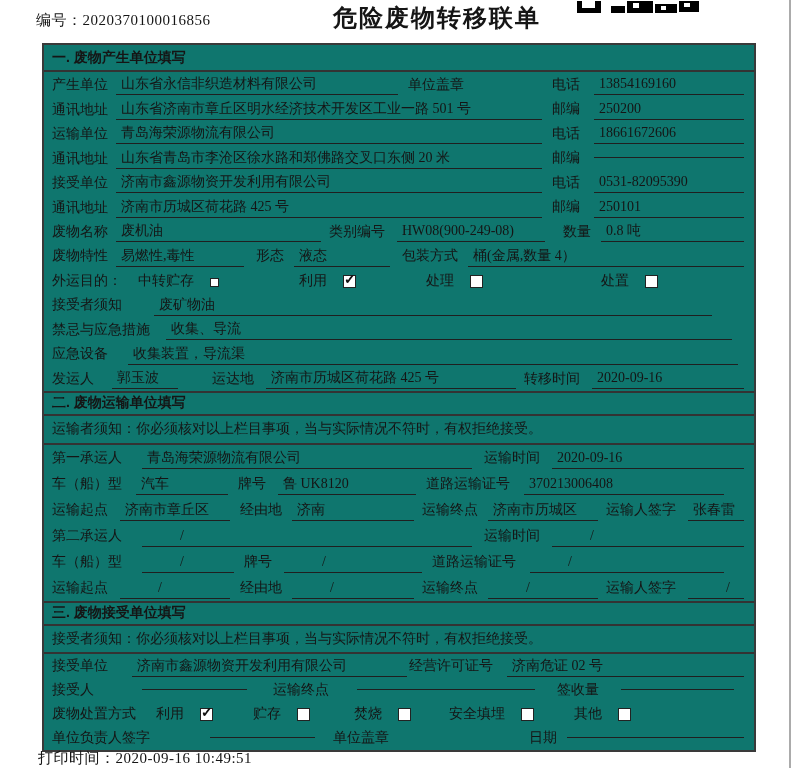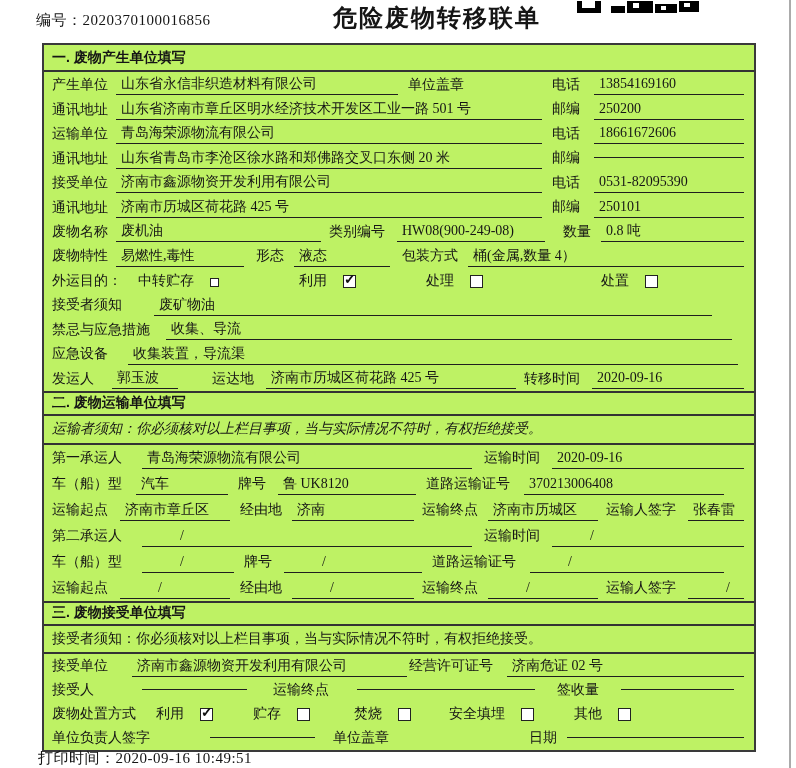--- a/index.html
+++ b/index.html
@@ -6,30 +6,30 @@
   html,body { width:796px; height:768px; background:#ffffff; overflow:hidden; }
   body { position:relative; font-family:"Liberation Serif","DejaVu Serif",serif; color:#151515; }
 
   .page-edge { position:absolute; top:0; bottom:0; left:789px; width:2px; background:#ababab; }
 
   .serial { position:absolute; left:36px; top:11px; font-size:15px; letter-spacing:.5px; }
   .doc-title { position:absolute; left:333px; top:2px; font-size:24px; font-weight:bold;
                font-family:"Liberation Sans","DejaVu Sans",sans-serif; letter-spacing:2px; }
   .stamp { position:absolute; left:577px; top:0; width:130px; height:13px; overflow:hidden; }
 
-  .form { position:absolute; left:42px; top:43px; width:714px; border:2px solid #3a3a3a; background:#bef264; }
+  .form { position:absolute; left:42px; top:43px; width:714px; border:2px solid #3a3a3a; background:#0f766e; }
 
   .sec-title { font-family:"Liberation Sans","DejaVu Sans",sans-serif; font-weight:bold;
                font-size:14px; padding:0 8px; border-bottom:2px solid #333; display:flex; align-items:center; }
   .st1 { height:27px; }
   .st2, .st3 { height:25px; border-top:2px solid #333; }
 
   .note-row { display:flex; align-items:center; padding:0 8px; font-size:14px;
               border-bottom:2px solid #333; white-space:nowrap; }
-  .n2 { height:29px;font-style:italic; } .n3 { height:28px; }
+  .n2 { height:29px; } .n3 { height:28px; }
 
   .r { display:flex; align-items:center; padding:0 8px; font-size:14px; white-space:nowrap; }
   .rows1 .r { height:24.5px; }
   .rows2 .r { height:26px; }
   .rows3 .r { height:24px; }
 
   .l { line-height:21px; flex:0 0 auto; }
   .v { line-height:21px; border-bottom:1px solid #1f1f1f; padding:0 5px; overflow:hidden; flex:0 0 auto; }
   .fill { flex:1 1 auto; min-width:0; }
   .g { display:flex; align-items:flex-end; flex:0 0 500px; min-width:0; }

